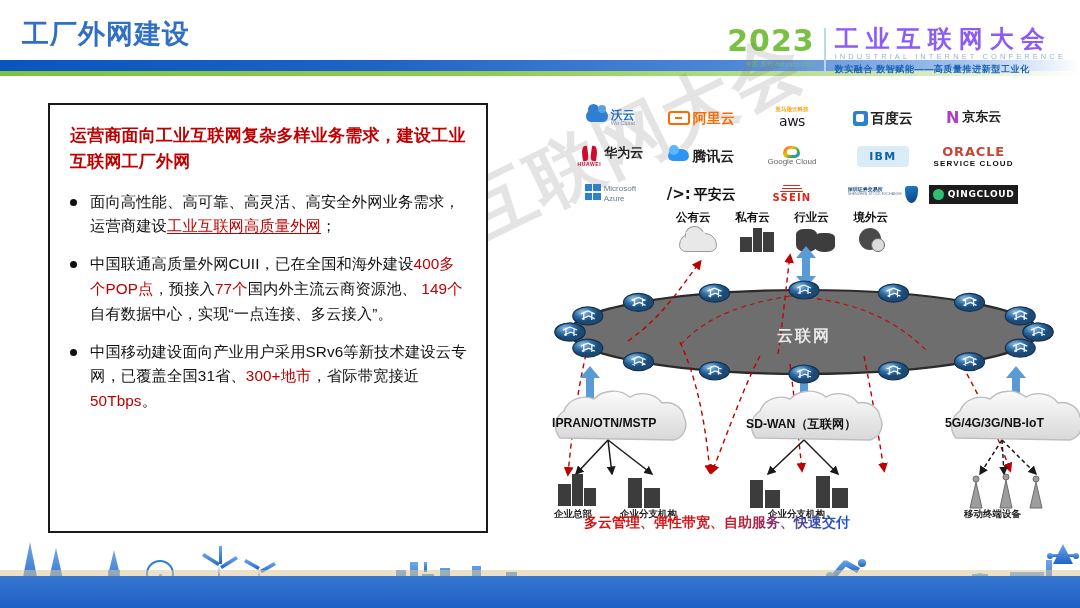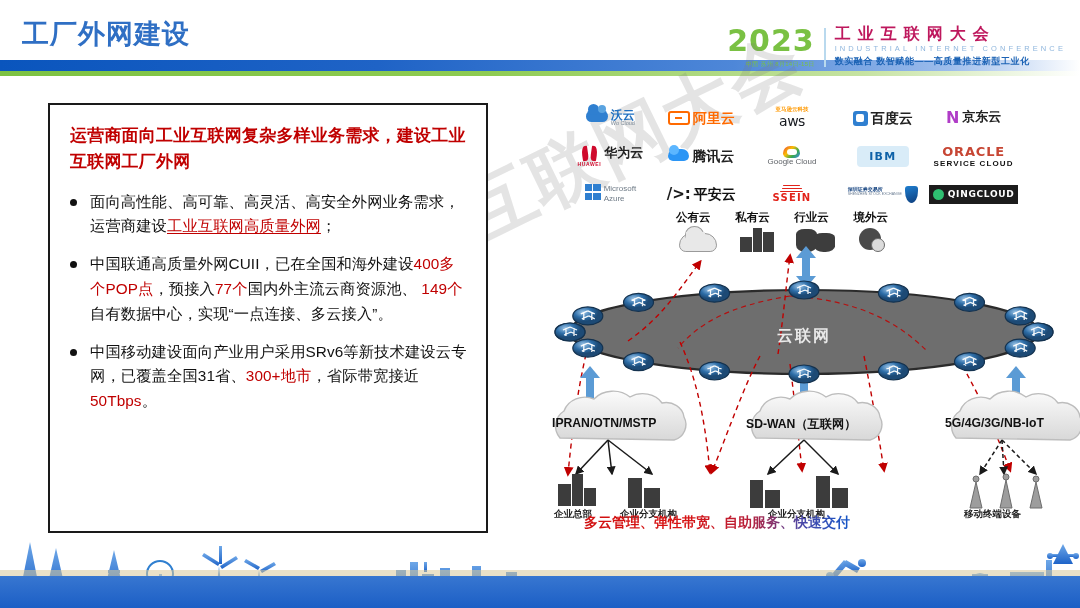--- a/index.html
+++ b/index.html
@@ -29,21 +29,21 @@
   .conf-logo{position:absolute;right:14px;top:26px;display:flex;align-items:flex-start;}
   .conf-left{display:flex;flex-direction:column;align-items:flex-end;padding-right:9px;}
   .conf-year{
     font-size:30px;font-weight:700;color:#7ac143;letter-spacing:1px;line-height:1;
     font-family:"DejaVu Sans",sans-serif;
   }
   .conf-sub-date{font-size:6px;color:#7ac143;margin-top:4px;letter-spacing:.3px;white-space:nowrap;}
   .conf-div{width:2px;align-self:stretch;background:#b9d9ee;margin:2px 9px 2px 0;}
   .conf-right{display:flex;flex-direction:column;}
   .conf-cn{
-    font-size:16px;font-weight:700;color:#be185d;letter-spacing:7px;line-height:1.05;white-space:nowrap;
+    font-size:24px;font-weight:700;color:#8b5cf6;letter-spacing:7px;line-height:1.05;white-space:nowrap;
   }
   .conf-en{
     font-size:7.5px;color:#8fb6dd;letter-spacing:3.1px;white-space:nowrap;margin-top:1px;
   }
   .conf-tag{
     font-size:9px;font-weight:700;color:#1c63b5;letter-spacing:.6px;white-space:nowrap;margin-top:2px;
   }
 
   
   .textbox{

